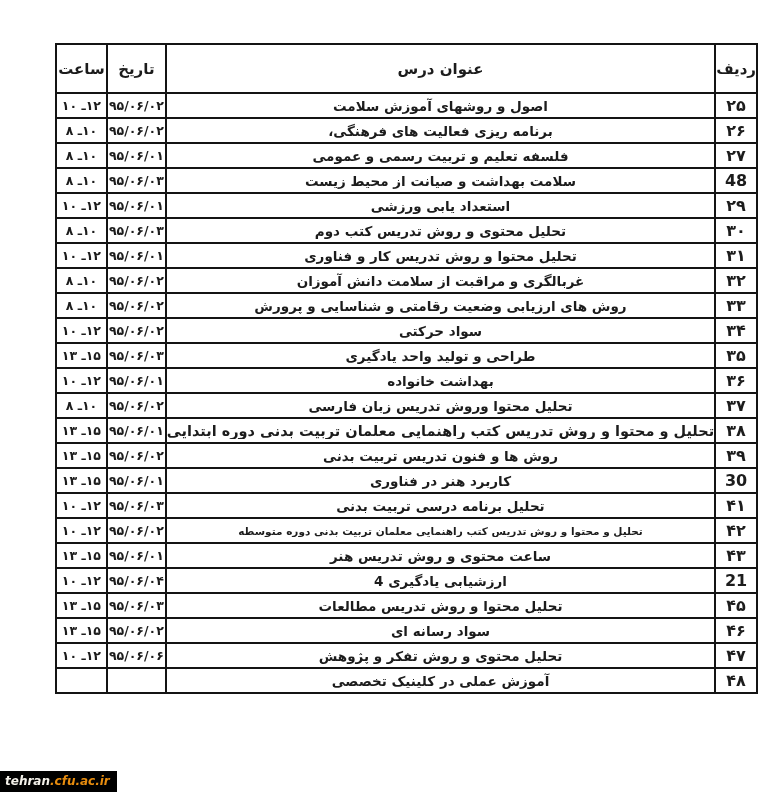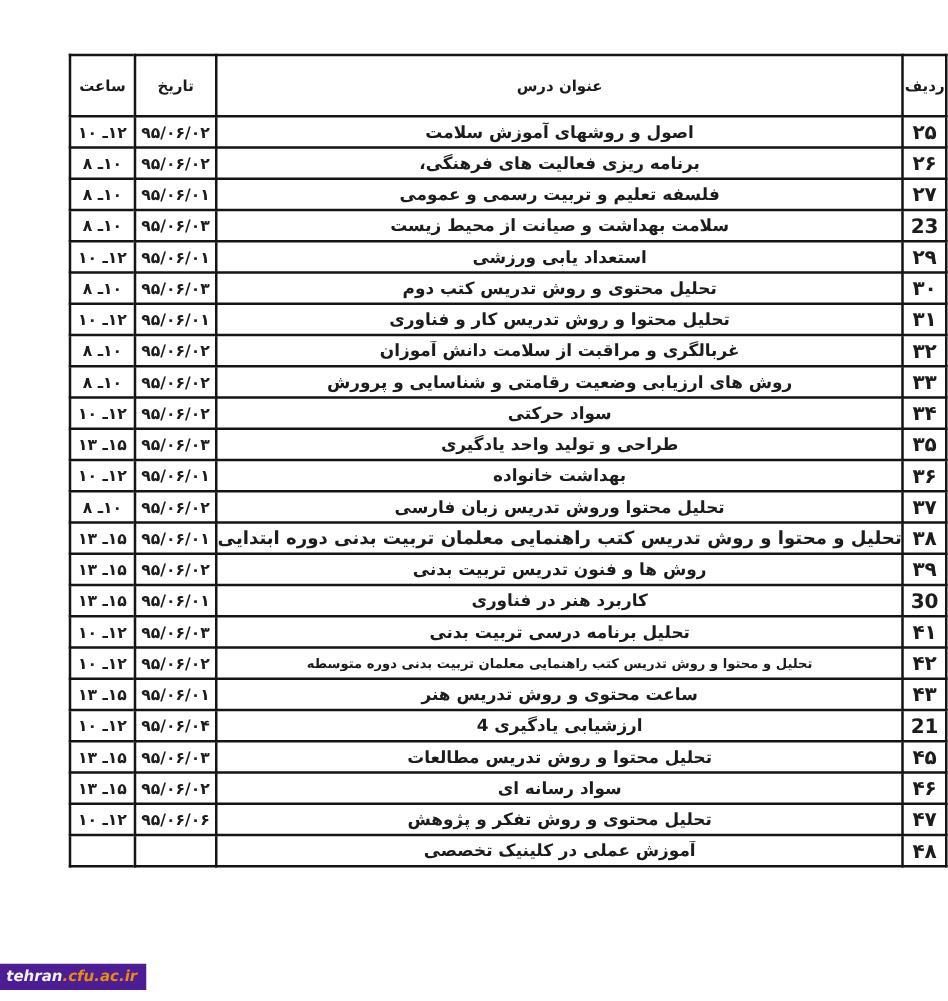--- a/index.html
+++ b/index.html
@@ -21,21 +21,21 @@
   table.schedule th,
   table.schedule td{
     border:2px solid #141414;
     color:#1c1c1c;
     font-weight:bold;
     text-align:center;
     vertical-align:middle;
     padding:0;
     overflow:hidden;
   }
-  thead th{height:47px;font-size:12px;}
+  thead th{height:47px;font-size:15px;}
   tbody td{height:23px;}
 
   .col-rownum{width:38px;}
   .col-title{width:410px;}
   .col-date{width:102px;}
   .col-time{width:100px;}
 
   .td-rownum{font-size:16px;}
   .td-title{font-size:13.5px;}
   .td-date{font-size:12.5px;}
@@ -49,21 +49,21 @@
   }
   
   .cellwrap.clip{font-size:14.5px;}
   
   .cellwrap.small{font-size:10.5px;font-weight:bold;}
 
   .watermark{
     position:absolute;
     left:0;top:771px;
     height:20px;
-    background:#4c1d95;
+    background:#000000;
     display:flex;align-items:center;
     padding:0 7px 1px 5px;
     font-style:italic;
     font-weight:bold;
     font-size:12px;
     line-height:20px;
     color:#f4f1ea;
     letter-spacing:0px;
   }
   .watermark .wm-suffix{color:#e78c0e;}
@@ -126,21 +126,21 @@
           </td>
           <td class="td-date">
             <div class="cellwrap">۹۵/۰۶/۰۱</div>
           </td>
           <td class="td-time">
             <div class="cellwrap">۱۰ـ ۸</div>
           </td>
         </tr>
         <tr>
           <td class="td-rownum">
-            <div class="cellwrap">23</div>
+            <div class="cellwrap">48</div>
           </td>
           <td class="td-title">
             <div class="cellwrap">سلامت بهداشت و صیانت از محیط زیست</div>
           </td>
           <td class="td-date">
             <div class="cellwrap">۹۵/۰۶/۰۳</div>
           </td>
           <td class="td-time">
             <div class="cellwrap">۱۰ـ ۸</div>
           </td>

